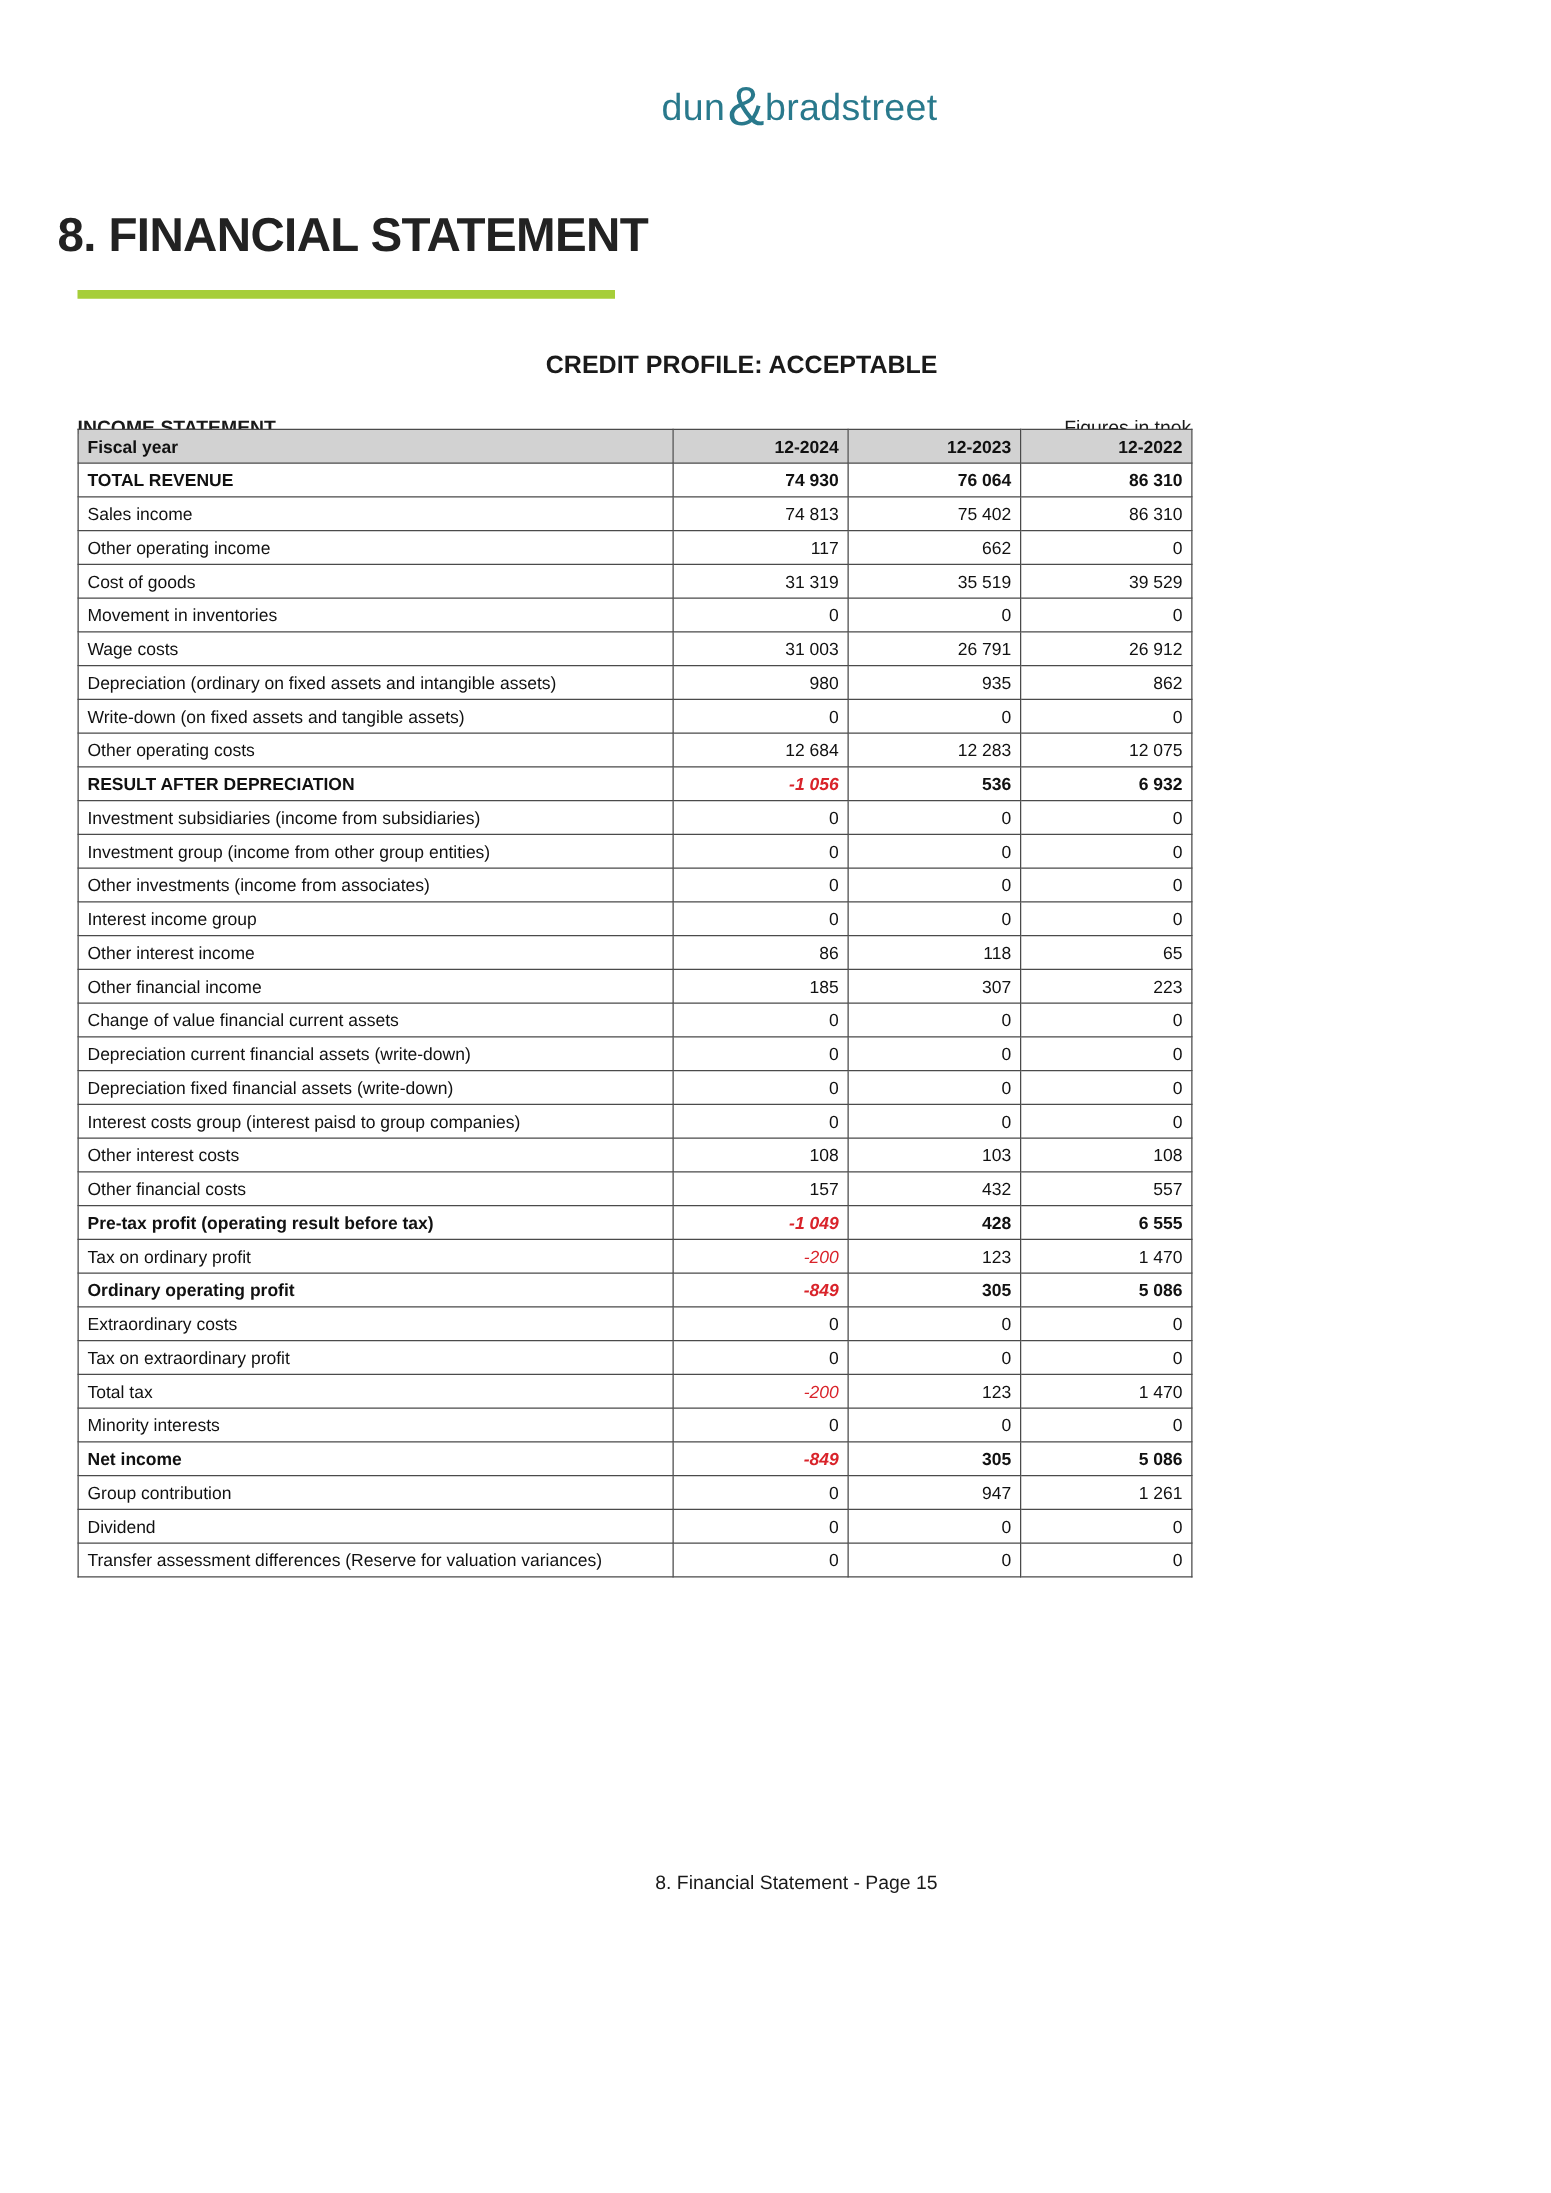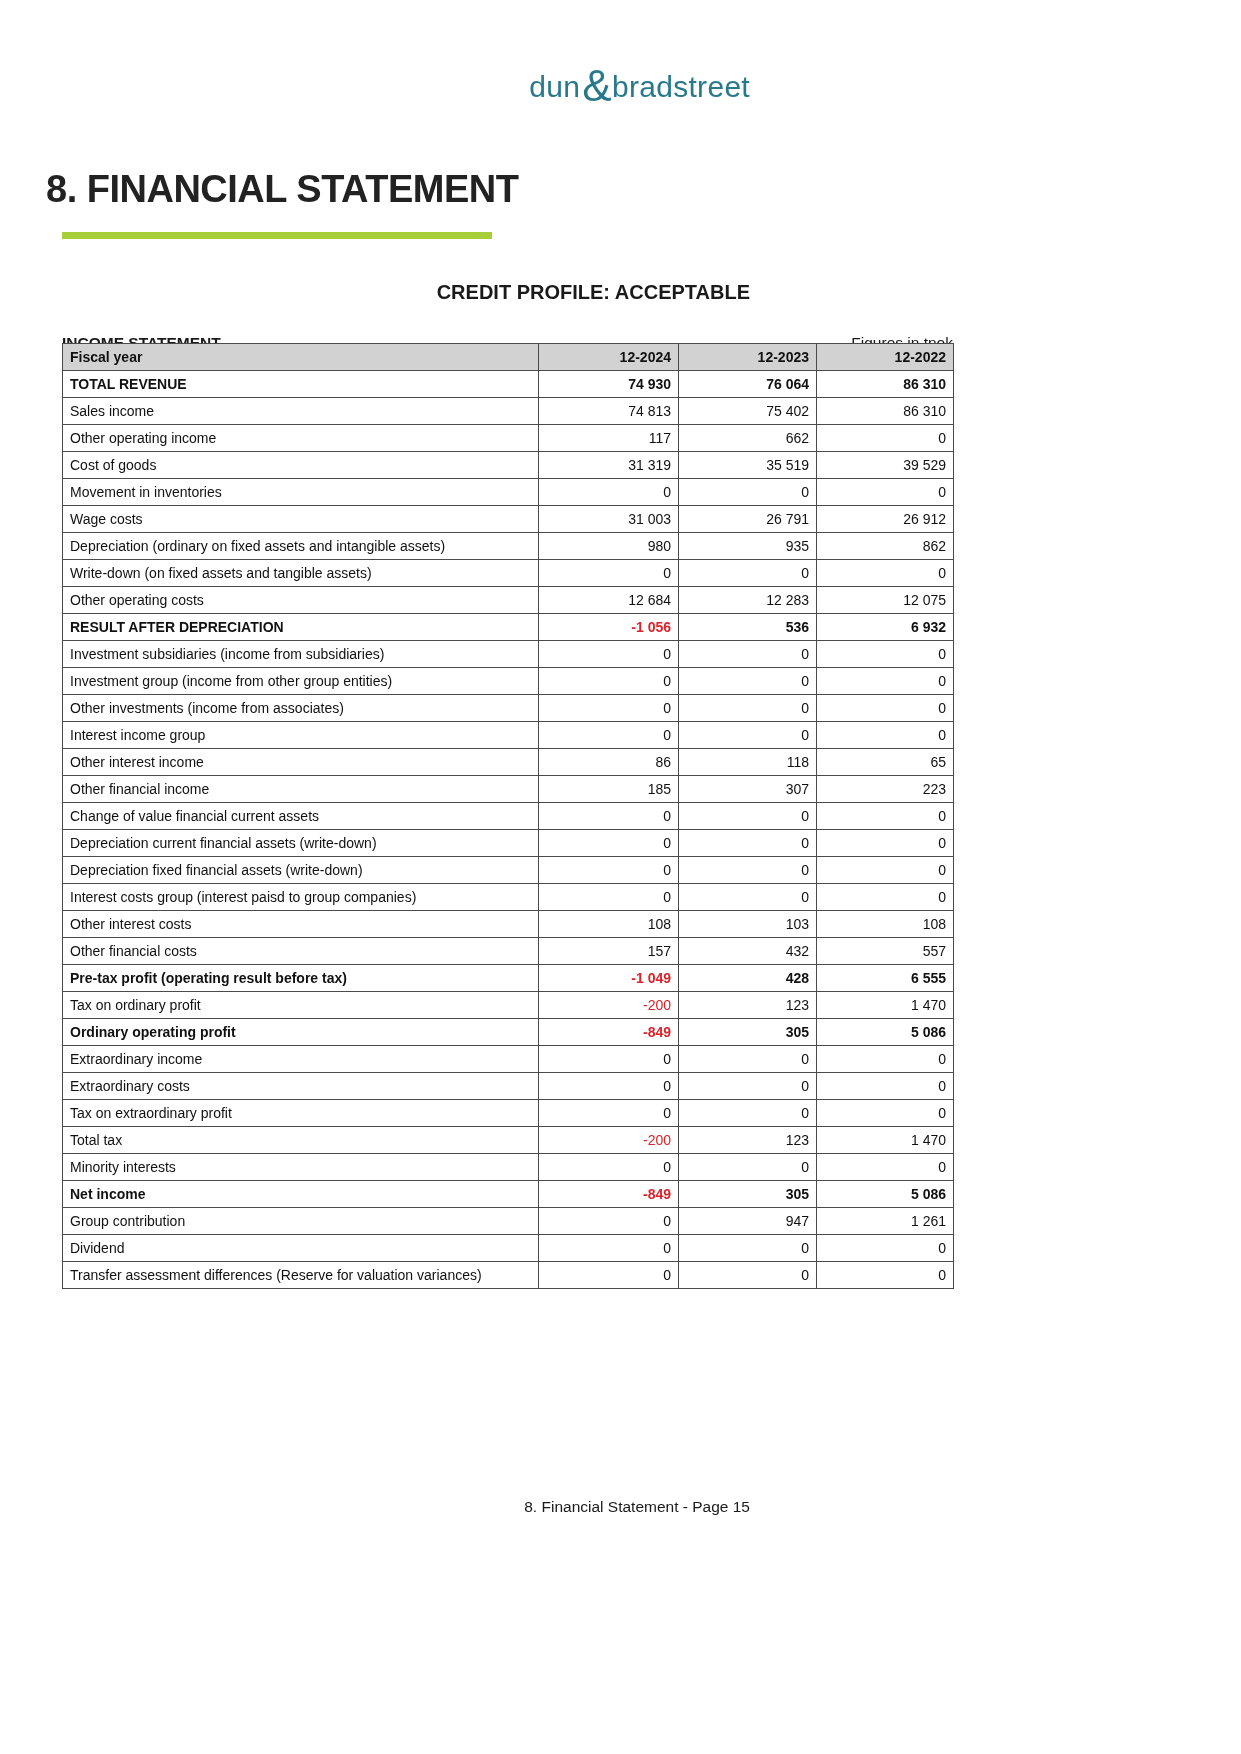--- a/index.html
+++ b/index.html
@@ -95,21 +95,21 @@
     padding: 0 7px;
     white-space: nowrap;
     overflow: hidden;
     vertical-align: middle;
   }
   table.statement .label { text-align: left; }
   table.statement .num { text-align: right; }
   table.statement thead tr { background: var(--header-gray, #d2d2d2); }
   table.statement thead th { font-weight: 700; }
   table.statement tr.bold td { font-weight: 700; }
-  table.statement td.neg { color: var(--negative-red, #d9232a); }
+  table.statement td.neg { color: var(--negative-red, #d9232a); font-style: italic; }
 
   
   .footer {
     position: absolute;
     top: 1498px;
     right: 288px;
     font-size: 15.5px;
     color: #1a1a1a;
   }
 </style>
@@ -292,26 +292,20 @@
           <td class="num">123</td>
           <td class="num">1 470</td>
         </tr>
         <tr class="bold">
           <td class="label">Ordinary operating profit</td>
           <td class="num neg">-849</td>
           <td class="num">305</td>
           <td class="num">5 086</td>
         </tr>
         <tr>
-          <td class="label">Extraordinary income</td>
-          <td class="num">0</td>
-          <td class="num">0</td>
-          <td class="num">0</td>
-        </tr>
-        <tr>
           <td class="label">Extraordinary costs</td>
           <td class="num">0</td>
           <td class="num">0</td>
           <td class="num">0</td>
         </tr>
         <tr>
           <td class="label">Tax on extraordinary profit</td>
           <td class="num">0</td>
           <td class="num">0</td>
           <td class="num">0</td>

